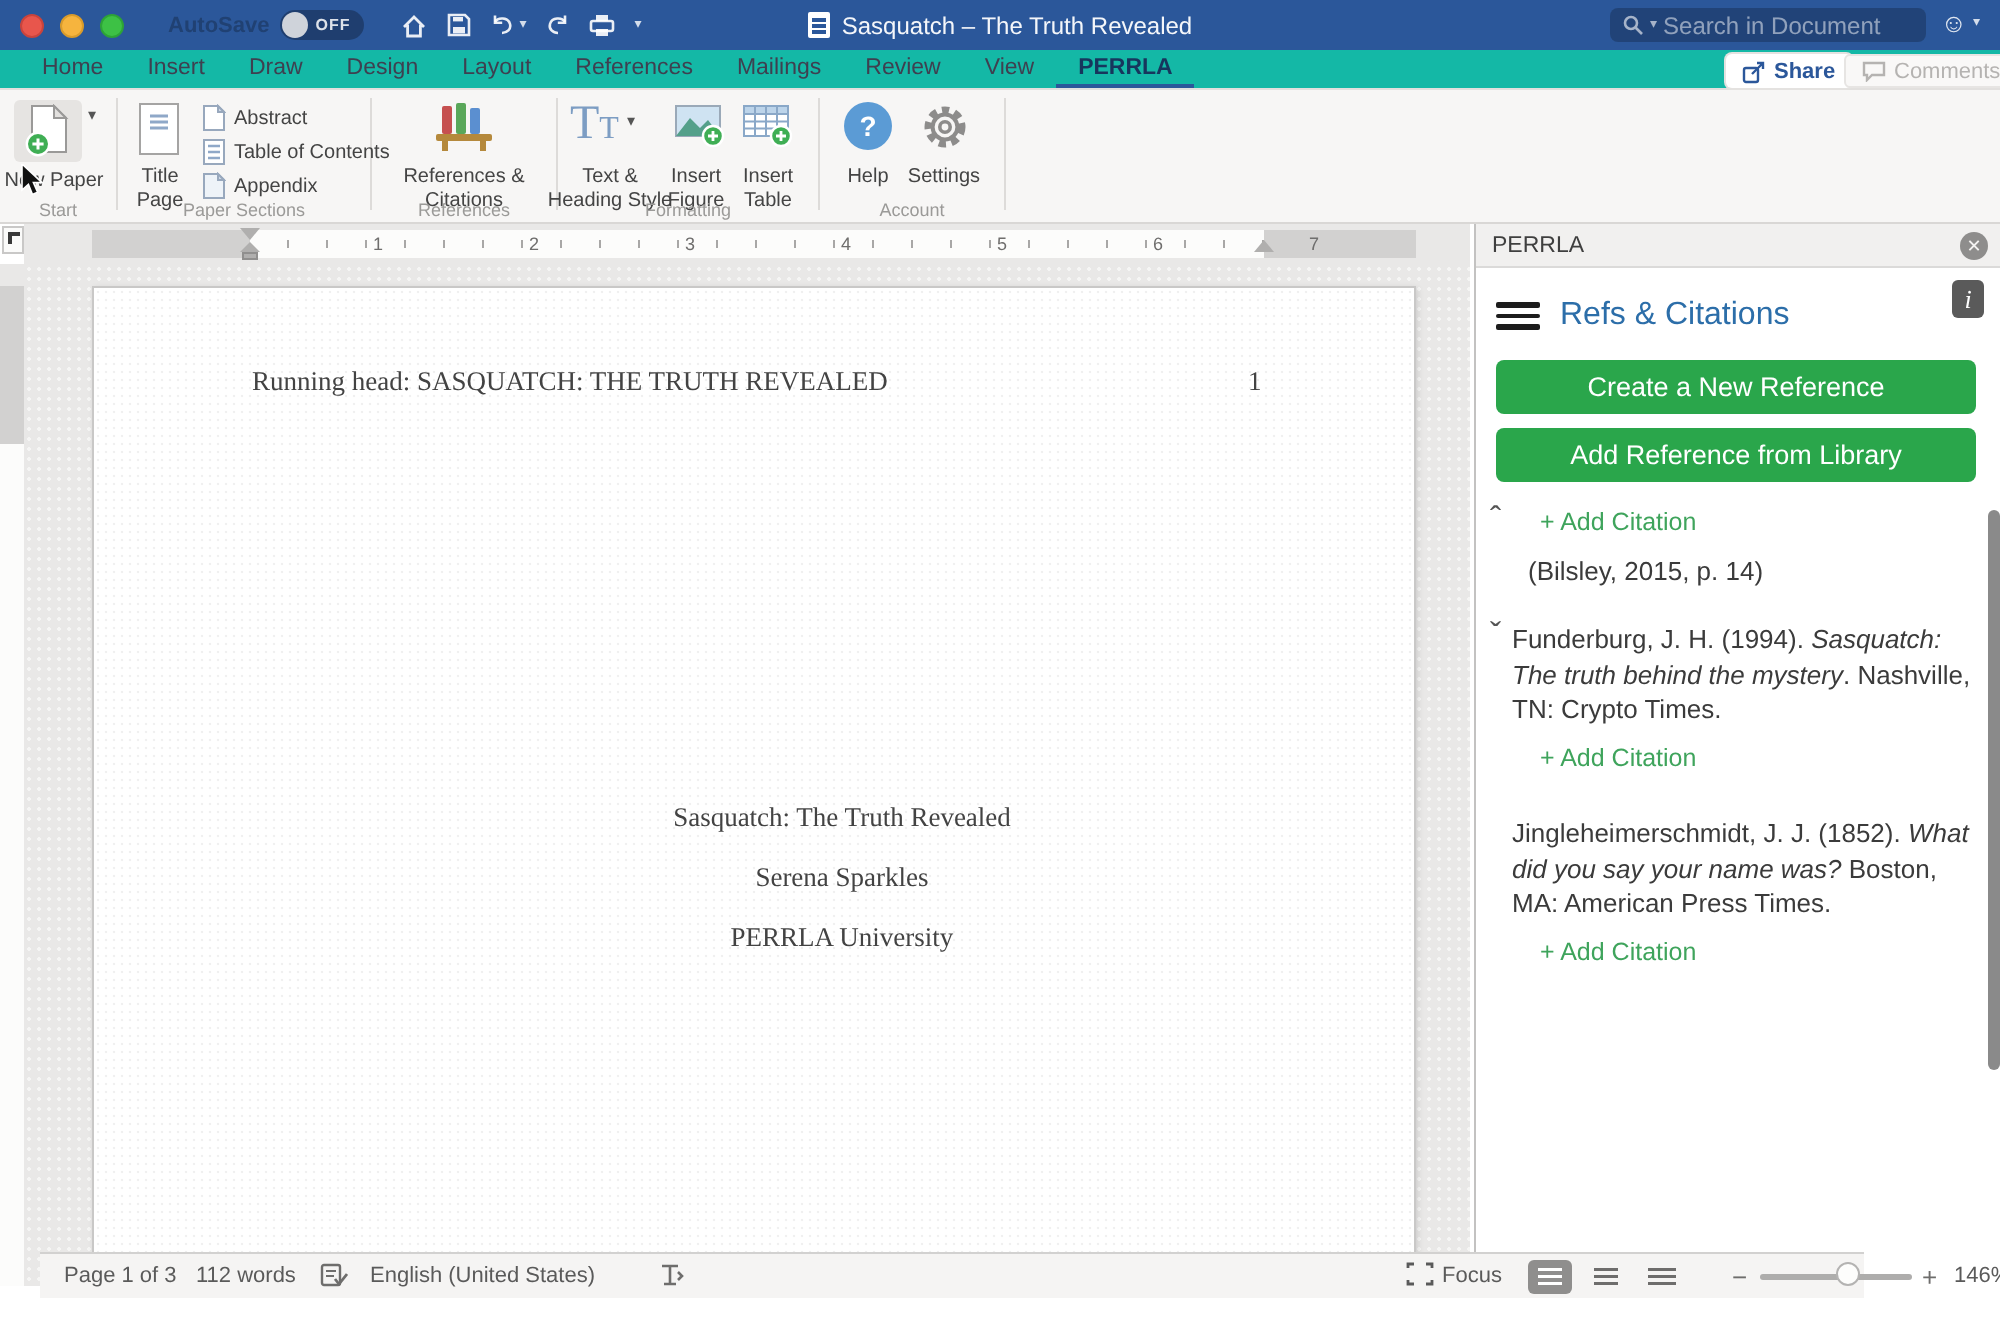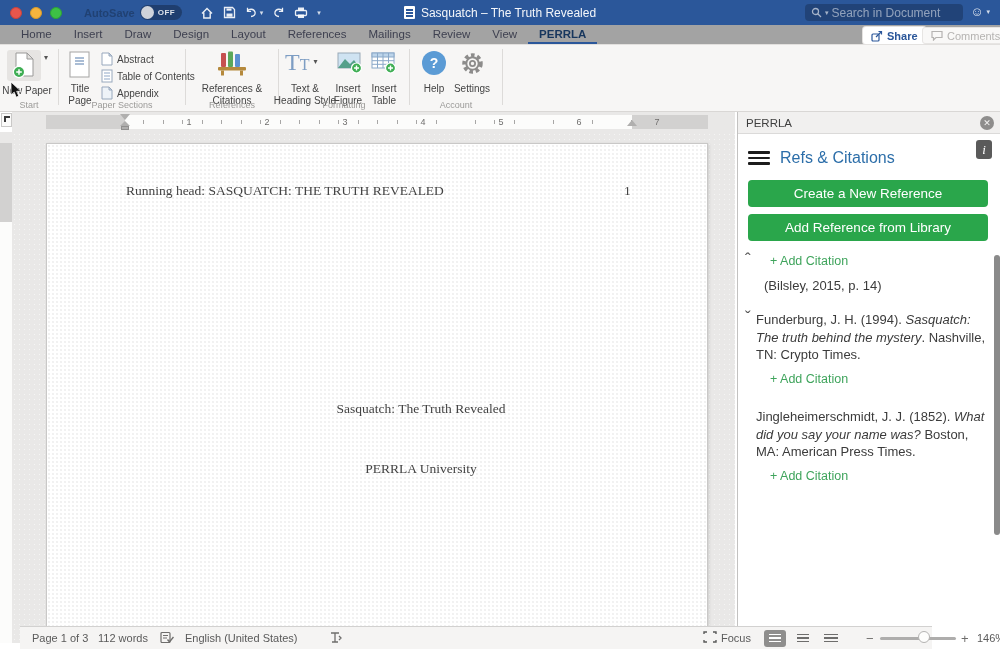--- a/index.html
+++ b/index.html
@@ -25,21 +25,21 @@
   .tb-title-wrap { position:absolute; left:0; right:0; top:0; height:25px; display:flex; align-items:center; justify-content:center; gap:6px; pointer-events:none; }
   .doc-ico { width:11px; height:13px; background:#fff; border-radius:1px; position:relative; }
   .doc-ico:before { content:""; position:absolute; left:2px; top:3px; width:7px; height:1.5px; background:#2b579a; box-shadow:0 3px 0 #2b579a, 0 6px 0 #2b579a; }
   .tb-title { font-size:12px; color:rgba(255,255,255,.95); }
   .searchbox { position:absolute; left:805px; top:4px; width:158px; height:17px; background:rgba(0,0,0,.22); border-radius:4px; display:flex; align-items:center; padding:0 6px; gap:3px; }
   .searchbox input { background:transparent; border:none; outline:none; color:rgba(255,255,255,.9); font-size:12px; width:115px; font-family:"Liberation Sans",sans-serif; }
   .searchbox input::placeholder { color:rgba(255,255,255,.5); }
   .smiley { position:absolute; right:10px; top:5px; display:flex; align-items:center; gap:3px; color:rgba(255,255,255,.85); font-size:13px; line-height:1; }
 
   
-  .tabrow { left:0; top:25px; width:1000px; height:20px; background:#a3a3a3; border-bottom:1px solid #e2e0de; display:flex; align-items:center; padding-left:10px; }
+  .tabrow { left:0; top:25px; width:1000px; height:20px; background:#14b8a6; border-bottom:1px solid #e2e0de; display:flex; align-items:center; padding-left:10px; }
   .tab { font-size:11.5px; color:#3e4050; padding:3px 11px 4px 11px; cursor:default; }
   .tab.active { font-weight:bold; color:#17365d; border-bottom:2px solid #2b579a; padding-bottom:2px; }
   .share-btn { position:absolute; left:863px; top:27px; height:17px; background:#fff; border-radius:3px; display:flex; align-items:center; gap:4px; padding:0 8px; font-size:11px; font-weight:bold; color:#2b579a; box-shadow:0 0 0 1px #e4e2e0; }
   .comments-btn { position:absolute; left:922px; top:27px; height:17px; background:#f9f8f7; border:1px solid #e7e5e3; border-radius:3px; display:flex; align-items:center; gap:4px; padding:0 8px; font-size:11px; color:#b5b3b1; }
 
   
   .ribbon { left:0; top:45px; width:1000px; height:67px; background:#f7f6f5; border-bottom:1px solid #d9d7d5; display:flex; }
   .rgroup { position:relative; height:67px; flex:none; }
   .rsep { width:1px; background:#dddbd9; margin:4px 0 6px 0; flex:none; }
   .rlabel { position:absolute; bottom:2px; left:0; right:0; text-align:center; font-size:9px; color:#9b9a98; }
@@ -369,20 +369,21 @@
 <div class="abs vruler">
   <div class="vz-out" style="top:0; height:11px;"></div>
   <div class="vz-margin" style="top:11px; height:79px;"></div>
 </div>
 
 <div class="abs docarea">
   <div class="page">
     <div class="serif running-head">Running head: SASQUATCH: THE TRUTH REVEALED</div>
     <div class="serif page-num">1</div>
     <div class="serif doc-center" style="top:257px;">Sasquatch: The Truth Revealed</div>
+    <div class="serif doc-center" style="top:287px;">Serena Sparkles</div>
     <div class="serif doc-center" style="top:317px;">PERRLA University</div>
   </div>
 </div>
 
 <div class="abs panel">
   <div class="panel-header">
     <span class="panel-header-label">PERRLA</span>
     <span class="panel-close">✕</span>
   </div>
   <div class="panel-body">

